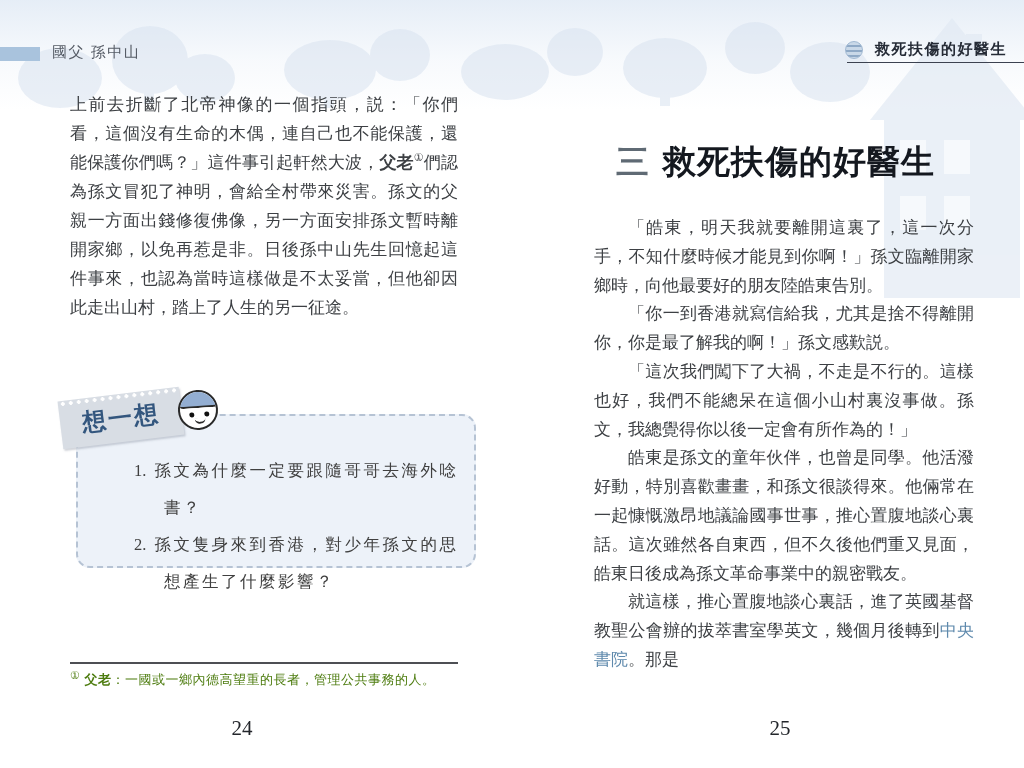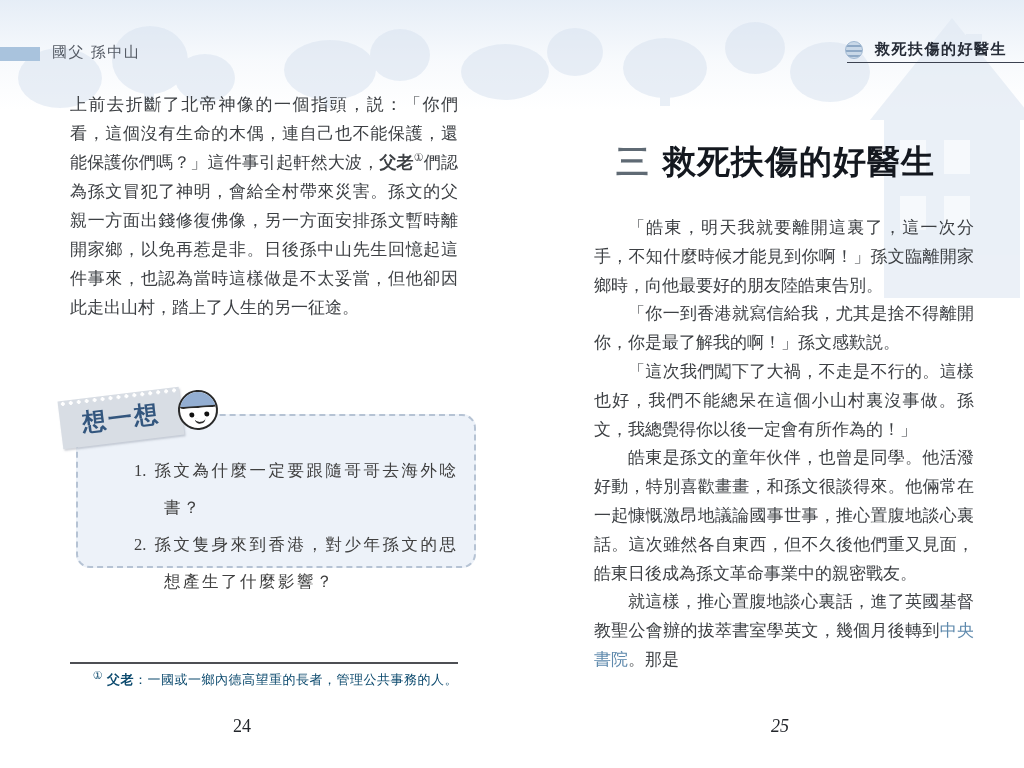--- a/index.html
+++ b/index.html
@@ -120,31 +120,31 @@
   .think-q { padding-left: 30px; text-indent: -30px; }
   .think-q .qnum { letter-spacing: 0; margin-right: 8px; }
 
   
   .fn-rule {
     position: absolute; left: 70px; top: 662px; width: 388px;
     border-top: 2px solid #4d4f54;
   }
   .footnote {
     position: absolute; left: 70px; top: 671px; width: 388px;
-    font-size: 13px; color: #0c4a6e; letter-spacing: 0.5px; text-align: right;
+    font-size: 13px; color: #4d7c0f; letter-spacing: 0.5px;
   }
   .footnote sup.fn { font-size: 11px; margin-right: 4px; }
 
   
   .pageno {
     position: absolute; top: 716px; width: 388px; text-align: center;
-    font-family: "Liberation Serif", serif; font-size: 18px; color: #23262b;
+    font-family: "Liberation Serif", serif; font-size: 21px; color: #23262b;
   }
   .pageno.left { left: 48px; }
-  .pageno.right { left: 586px; font-style: italic; }
+  .pageno.right { left: 586px; }
 </style>
 </head>
 <body>
 
 <div class="spread">
 
   <div class="top-wash"></div>
 
   <svg class="watermark" width="1024" height="340" viewBox="0 0 1024 340">
     <g fill="#d9e3f0" opacity="0.55">

